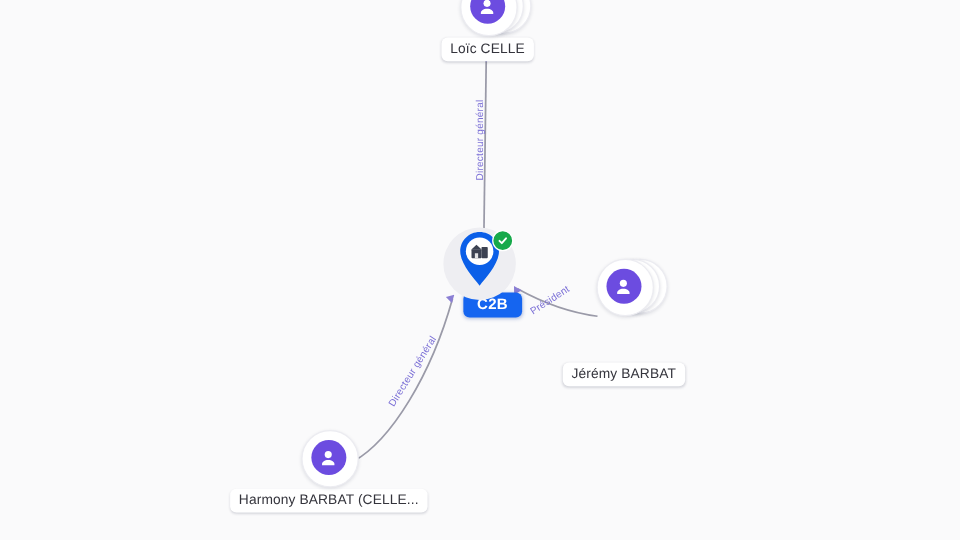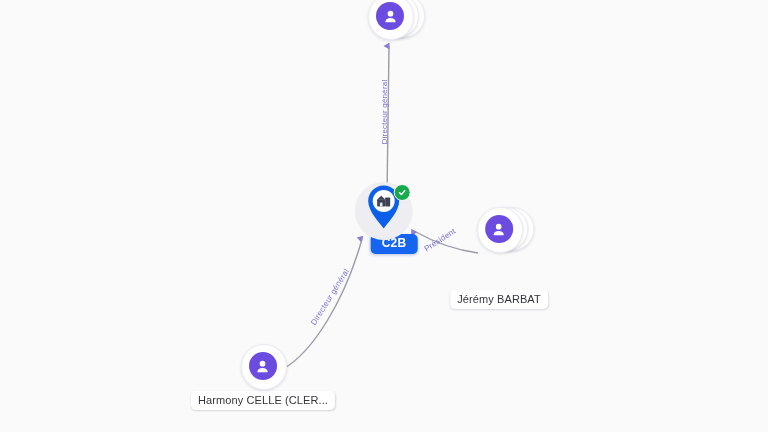--- a/index.html
+++ b/index.html
@@ -176,20 +176,21 @@
       <div class="stack-card c3"></div>
       <div class="stack-card c2"></div>
       <div class="stack-card c1"></div>
       <div class="avatar-disc">
         <svg width="17" height="17" viewBox="0 0 24 24" fill="#ffffff">
           <circle cx="12" cy="8" r="4"></circle>
           <path d="M12 14c-4.2 0-7 2.4-7 4.6V20h14v-1.4C19 16.4 16.2 14 12 14z"></path>
         </svg>
       </div>
     </div>
+    <div class="node-label">Loïc CELLE</div>
   </div>
 
   <div class="company-node" style="left:384px; top:218px;">
     <div class="company-halo">
       <div class="pin">
         <svg width="36" height="46" viewBox="0 0 36 46">
           <path d="M18 1.5 C9.4 1.5 2.5 8.4 2.5 17 C2.5 27 13 38 18 44.5 C23 38 33.5 27 33.5 17 C33.5 8.4 26.6 1.5 18 1.5 Z" fill="#0b5fe8"></path>
           <circle cx="18" cy="17" r="11" fill="#ffffff"></circle>
           <g fill="#3c4252">
             <rect x="11.5" y="15.5" width="8" height="7" rx="0.7"></rect>
@@ -226,16 +227,16 @@
   <div class="node" style="left:263px; top:377px;">
     <div class="person-stack" style="width:44px;">
       <div class="stack-card c1"></div>
       <div class="avatar-disc">
         <svg width="17" height="17" viewBox="0 0 24 24" fill="#ffffff">
           <circle cx="12" cy="8" r="4"></circle>
           <path d="M12 14c-4.2 0-7 2.4-7 4.6V20h14v-1.4C19 16.4 16.2 14 12 14z"></path>
         </svg>
       </div>
     </div>
-    <div class="node-label">Harmony CELLE (CLER...</div>
+    <div class="node-label">Harmony BARBAT (CELLE...</div>
   </div>
 
 </div>
 
 </body></html>

